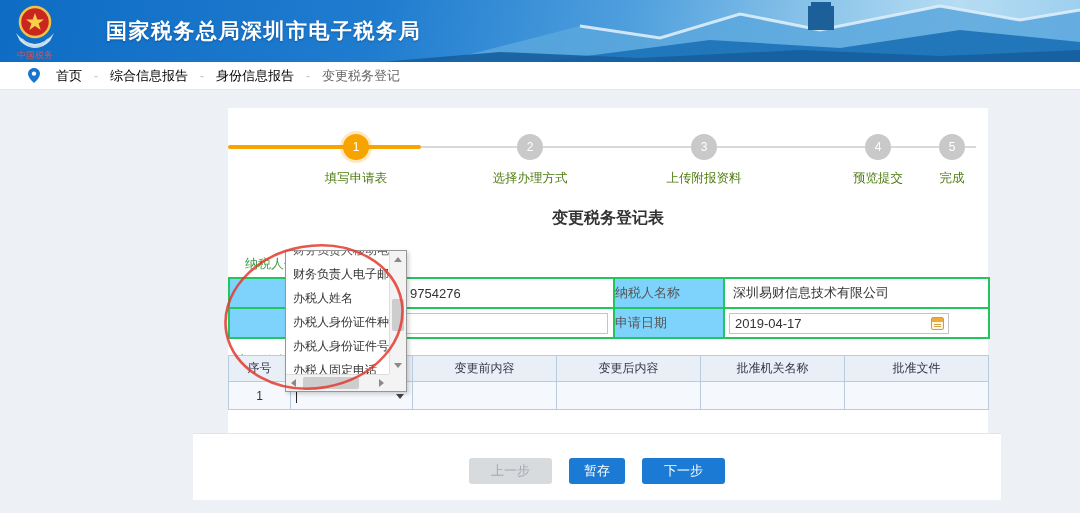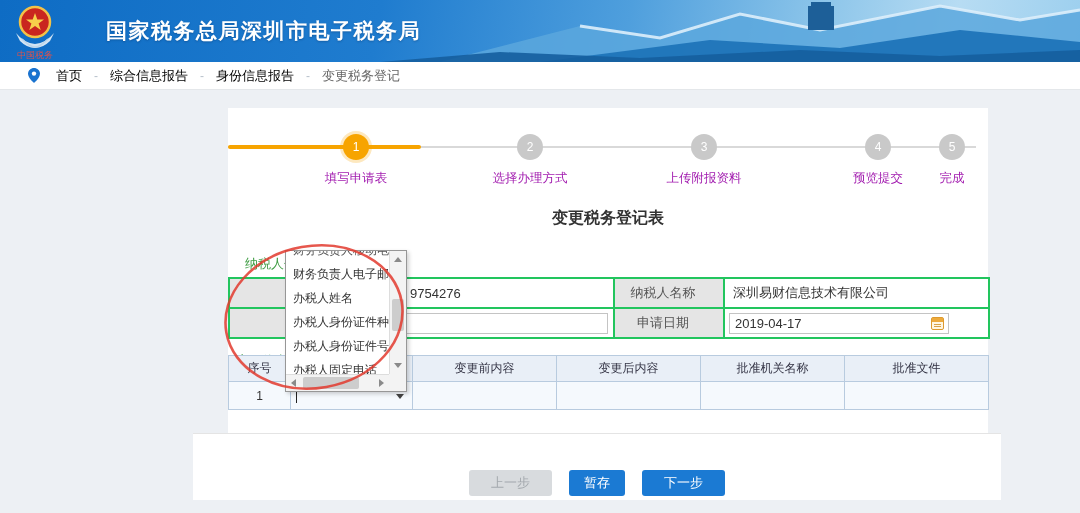--- a/index.html
+++ b/index.html
@@ -26,32 +26,32 @@
   
   .card { position:absolute; left:228px; top:108px; width:760px; height:325px; background:#ffffff; }
 
   
   .step-line { position:absolute; left:0; top:38px; width:748px; height:2px; background:#d9d9d9; }
   .step-line-active { position:absolute; left:0; top:37px; width:193px; height:4px; background:#f7a400; border-radius:2px; }
   .step { position:absolute; top:26px; width:140px; margin-left:-70px; text-align:center; }
   .step .dot { width:26px; height:26px; border-radius:50%; background:#c9c9c9; color:#ffffff; font-size:12px;
     line-height:26px; text-align:center; margin:0 auto; }
   .step.active .dot { background:#f7a400; box-shadow:0 0 0 3px rgba(247,164,0,.25); }
-  .step .lbl { margin-top:10px; font-size:12.5px; color:#a21caf; }
+  .step .lbl { margin-top:10px; font-size:12.5px; color:#4d7c0f; }
 
   
   .form-title { position:absolute; left:0; top:100px; width:760px; text-align:center; font-size:16px; font-weight:bold; color:#333; }
   .sec-label { position:absolute; font-size:13px; color:#3f9d44; }
   .sec1 { left:17px; top:147px; }
   .sec2 { left:8px;  top:244px;font-family:Liberation Serif, serif; }
 
   
   table.ftab { position:absolute; left:0; top:169px; width:760px; border-collapse:collapse; table-layout:fixed; }
   table.ftab td { border:2px solid #22c55e; height:30px; font-size:13px; color:#333; overflow:hidden; white-space:nowrap; }
-  table.ftab td.flabel { text-align:center; padding-right:12px; color:#555; background:#e5e5e5; }
+  table.ftab td.flabel { text-align:left; padding-right:12px; color:#555; background:#7dd3fc; }
   td.idcell span { display:inline-block; padding-left:45px; }
   td.namecell { padding-left:8px; }
   .inputbox { height:21px; border:1px solid #c4c4c4; background:#fff; display:flex; align-items:center;
     padding:0 5px; position:relative; font-size:13px; color:#333; }
   .inputbox.empty1 { margin-left:5px; width:238px; }
   .inputbox.date  { margin-left:4px; width:220px; }
   .cal-icon { position:absolute; right:4px; top:3px; width:13px; height:13px; border:1px solid #dd9a2f;
     background:#fff6e2; border-radius:2px; }
   .cal-icon::before { content:""; position:absolute; left:0; top:0; right:0; height:4px; background:#edaa3c; }
   .cal-icon::after { content:""; position:absolute; left:2px; top:6px; width:7px; height:1px;
@@ -89,21 +89,21 @@
   .arr.left { left:5px; top:4px;    border-top:4px solid transparent; border-bottom:4px solid transparent; border-right:5px solid #8a8a8a; }
   .arr.right{ right:5px; top:4px;   border-top:4px solid transparent; border-bottom:4px solid transparent; border-left:5px solid #8a8a8a; }
   .vthumb { position:absolute; left:2px; right:2px; top:48px; height:32px; background:#cdcdcd; border-radius:2px; }
   .hthumb { position:absolute; top:2px; bottom:2px; left:17px; width:56px; background:#cdcdcd; border-radius:2px; }
 
   
   .annot { position:absolute; left:218px; top:240px; z-index:60; pointer-events:none; }
 
   
   .footer-band { position:absolute; left:193px; top:433px; width:808px; height:67px; background:#ffffff;
-    border-top:1px solid #e4e4e4; display:flex; justify-content:center; align-items:flex-start; padding-top:36px; gap:17px; }
+    border-top:1px solid #e4e4e4; display:flex; justify-content:center; align-items:flex-start; padding-top:24px; gap:17px; }
   .wiz-btn { height:26px; padding:0 22px; font-size:13px; border-radius:3px; border:none; cursor:pointer;
     font-family:inherit; }
   .wiz-prev { background:#d8dbde; color:#a4a9ae; }
   .wiz-save { background:#1b7ad3; color:#fff; padding:0 15px; }
   .wiz-next { background:#1b7ad3; color:#fff; }
 </style>
 </head>
 <body>
 
 <div class="page">

